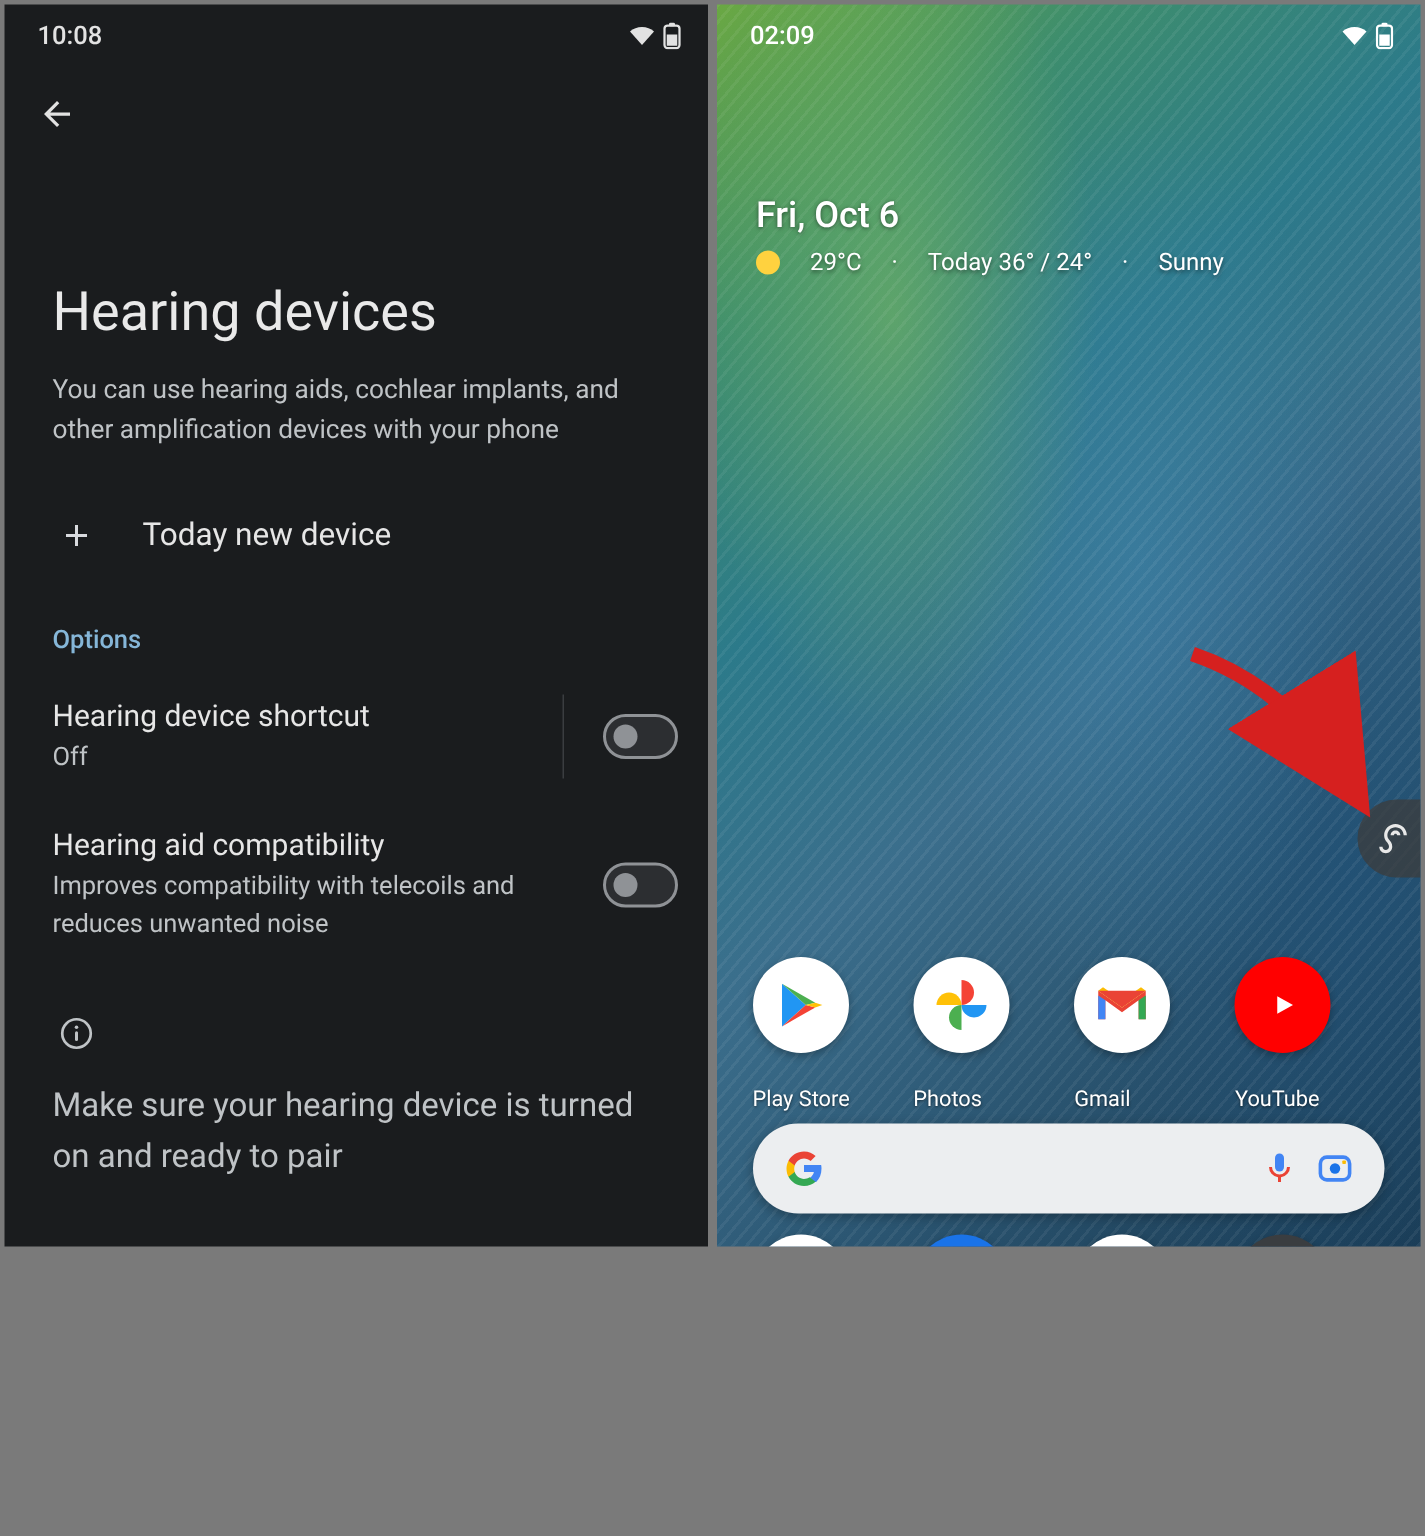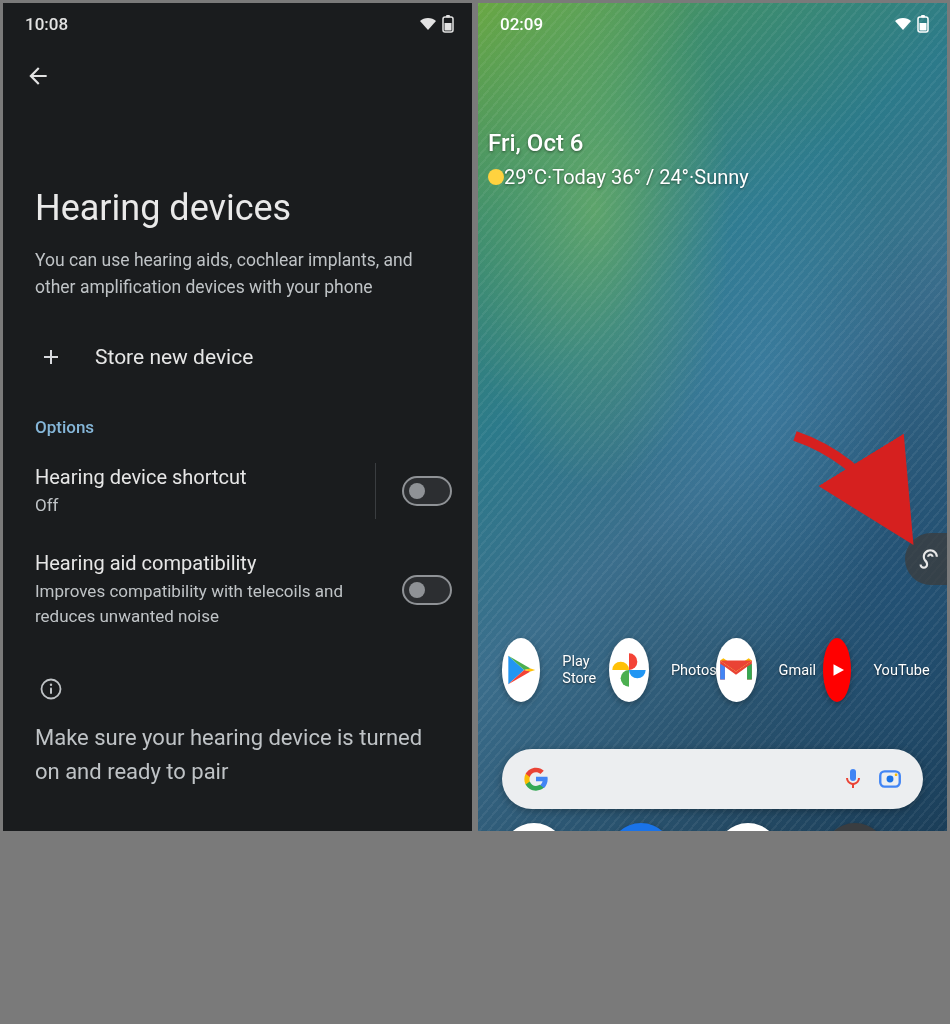--- a/index.html
+++ b/index.html
@@ -100,26 +100,26 @@
     background:
       repeating-linear-gradient(130deg, rgba(255,255,255,0.06) 0 2px, transparent 2px 7px),
       radial-gradient(ellipse 220px 450px at 25% 25%, rgba(140,200,90,0.45), transparent 62%),
       radial-gradient(ellipse 240px 480px at 60% 45%, rgba(60,130,170,0.55), transparent 62%),
       radial-gradient(ellipse 260px 500px at 90% 70%, rgba(30,80,120,0.6), transparent 70%);
     pointer-events: none;
   }
   .right .status-bar { color: #fff; position: relative; z-index: 2; }
   .widget {
     position: relative; z-index: 2;
-    padding: 86px 22px 0 10px;
+    padding: 86px 22px 0 26px;
     text-shadow: 0 1px 3px rgba(0,0,0,0.5);
   }
   .widget-date { font-size: 24px; font-weight: 500; margin-bottom: 8px;}
   .widget-weather {
-    font-size: 20px; display: flex; gap: 0; align-items: center; font-weight: 400;
+    font-size: 16px; display: flex; gap: 20px; align-items: center; font-weight: 400;
   }
   .sun { width: 16px; height: 16px; border-radius: 50%; background: #ffd23f; display: inline-block; text-shadow: none; }
   
   .edge-bubble {
     position: absolute; right: 0; top: 530px;
     width: 42px; height: 52px;
     background: rgba(60,60,60,0.75);
     border-top-left-radius: 26px; border-bottom-left-radius: 26px;
     display: flex; align-items: center; justify-content: center;
     z-index: 3;
@@ -129,21 +129,21 @@
     position: absolute; right: 32px; top: 425px; width: 130px; height: 120px;
     z-index: 4; pointer-events: none;
   }
   
   .app-grid {
     position: absolute; left: 0; right: 0; top: 635px;
     display: grid; grid-template-columns: repeat(4, 1fr);
     justify-items: center; gap: 8px 0;
     padding: 0 20px; z-index: 2;
   }
-  .app { display: flex; flex-direction: row; align-items: center; gap: 22px; width: 100px; }
+  .app { display: flex; flex-direction: column; align-items: flex-start; gap: 22px; width: 100px; }
   .appicon {
     width: 64px; height: 64px; border-radius: 50%;
     background: #fff; display: flex; align-items: center; justify-content: center;
     box-shadow: 0 2px 6px rgba(0,0,0,0.3);
   }
   .app-label { font-size: 14.5px; color: #fff; text-shadow: 0 1px 2px rgba(0,0,0,0.6); font-weight: 400; }
   .dock {
     position: absolute; left: 0; right: 0; top: 820px;
     display: grid; grid-template-columns: repeat(4, 1fr);
     justify-items: center; padding: 0 20px; z-index: 2;
@@ -179,21 +179,21 @@
     <svg width="26" height="26" viewBox="0 0 24 24">
         <path d="M20 11H7.8l5.6-5.6L12 4l-8 8 8 8 1.4-1.4L7.8 13H20z" fill="#e2e2e2"></path>
       </svg>
   </div>
   <div class="page-title">Hearing devices</div>
   <div class="page-subtitle">You can use hearing aids, cochlear implants, and other amplification devices with your phone</div>
   <div class="pair-row">
     <svg width="24" height="24" viewBox="0 0 24 24">
         <path d="M11 5v6H5v2h6v6h2v-6h6v-2h-6V5z" fill="#d8dade"></path>
       </svg>
-    <span class="pair-label">Store new device</span>
+    <span class="pair-label">Today new device</span>
   </div>
   <div class="section-header">Options</div>
 
   <div class="setting-row">
     <div class="setting-text">
       <div class="setting-title">Hearing device shortcut</div>
       <div class="setting-sub">Off</div>
     </div>
     <div class="vline"></div>
     <div class="toggle">

